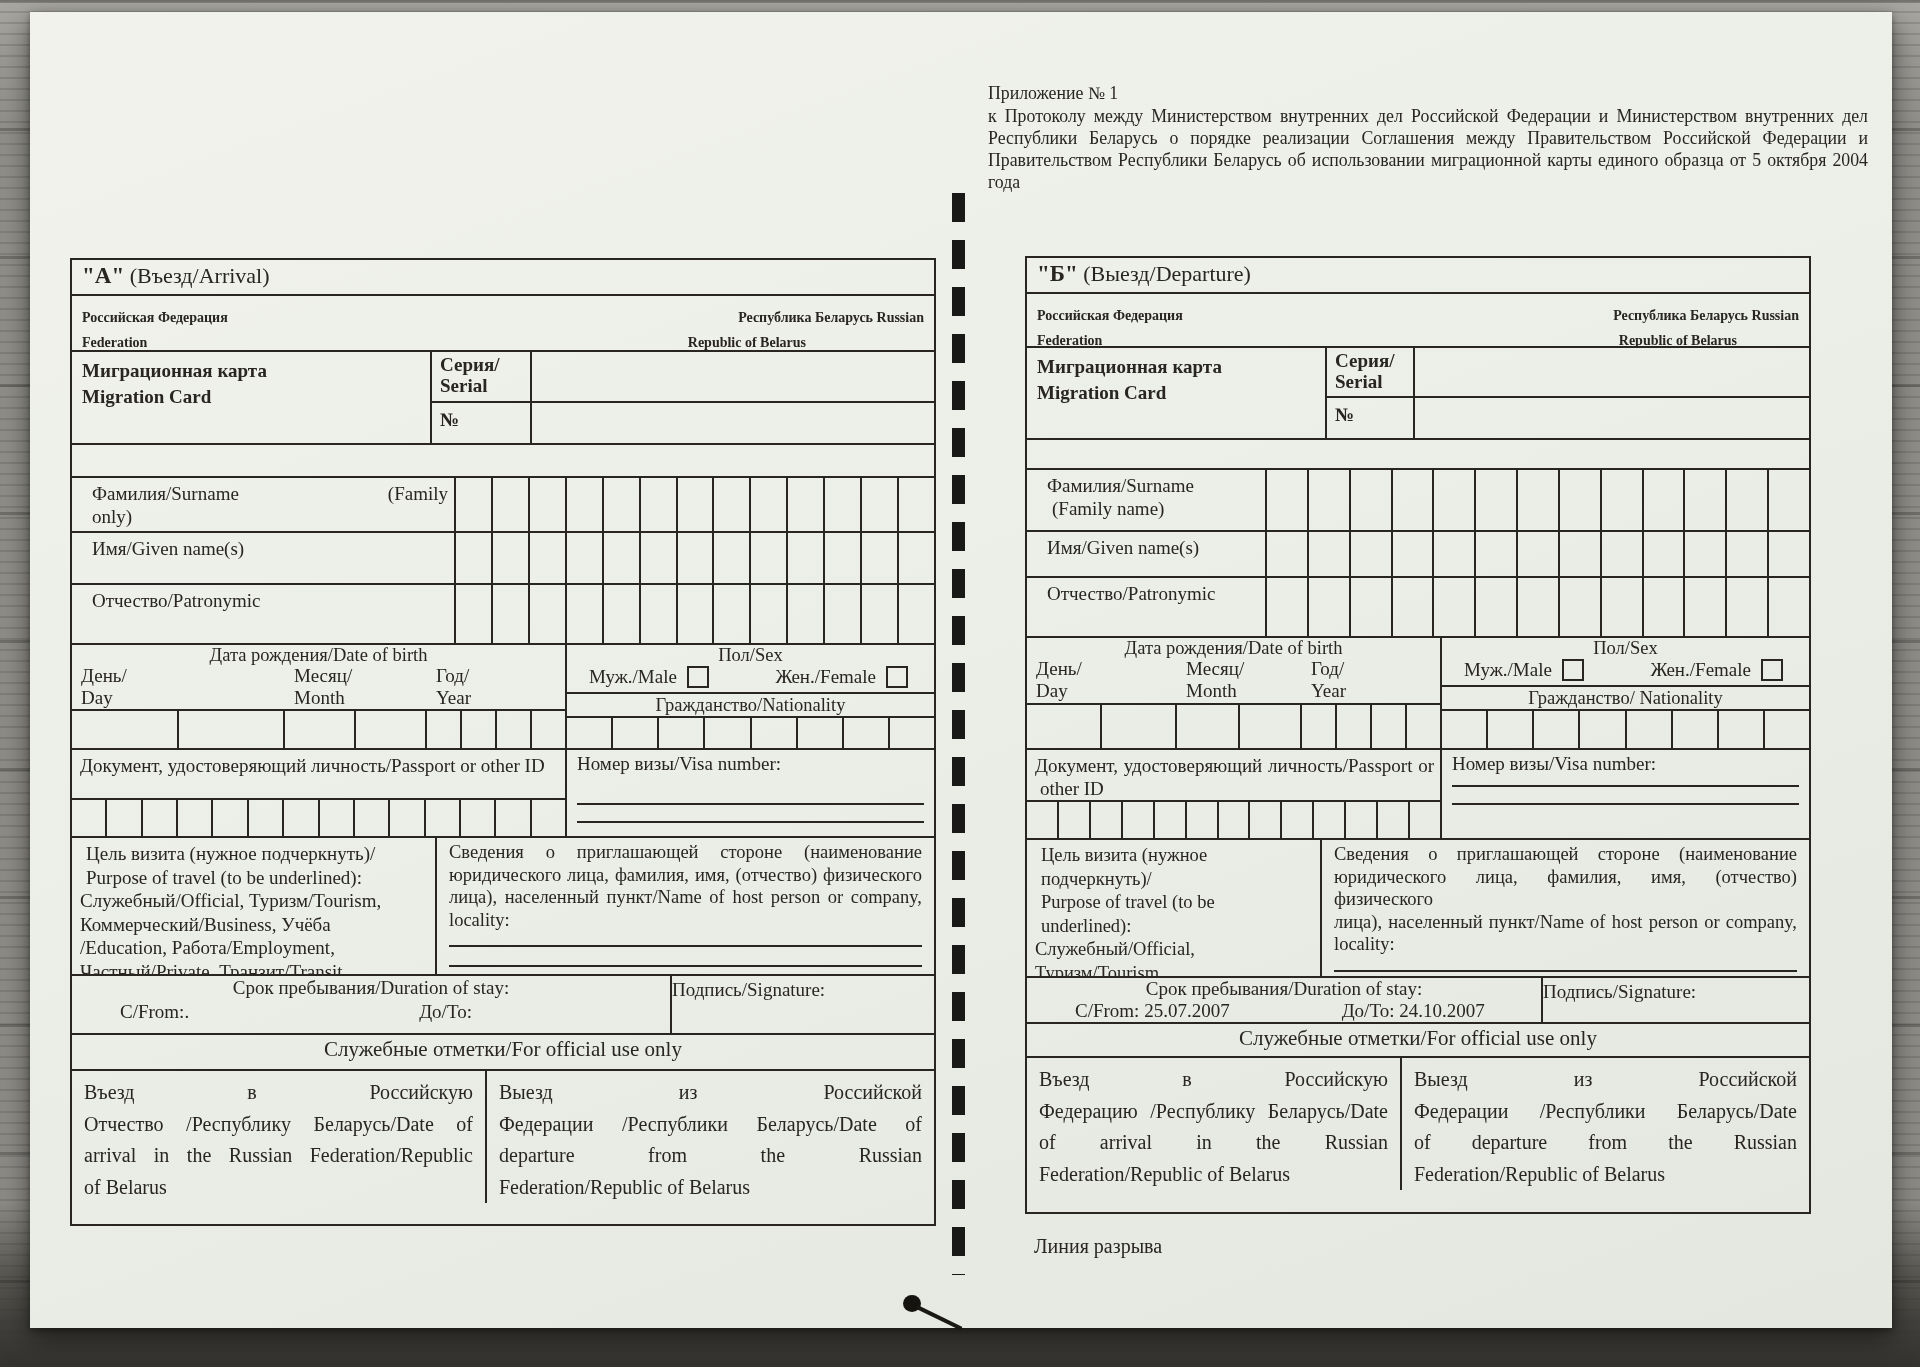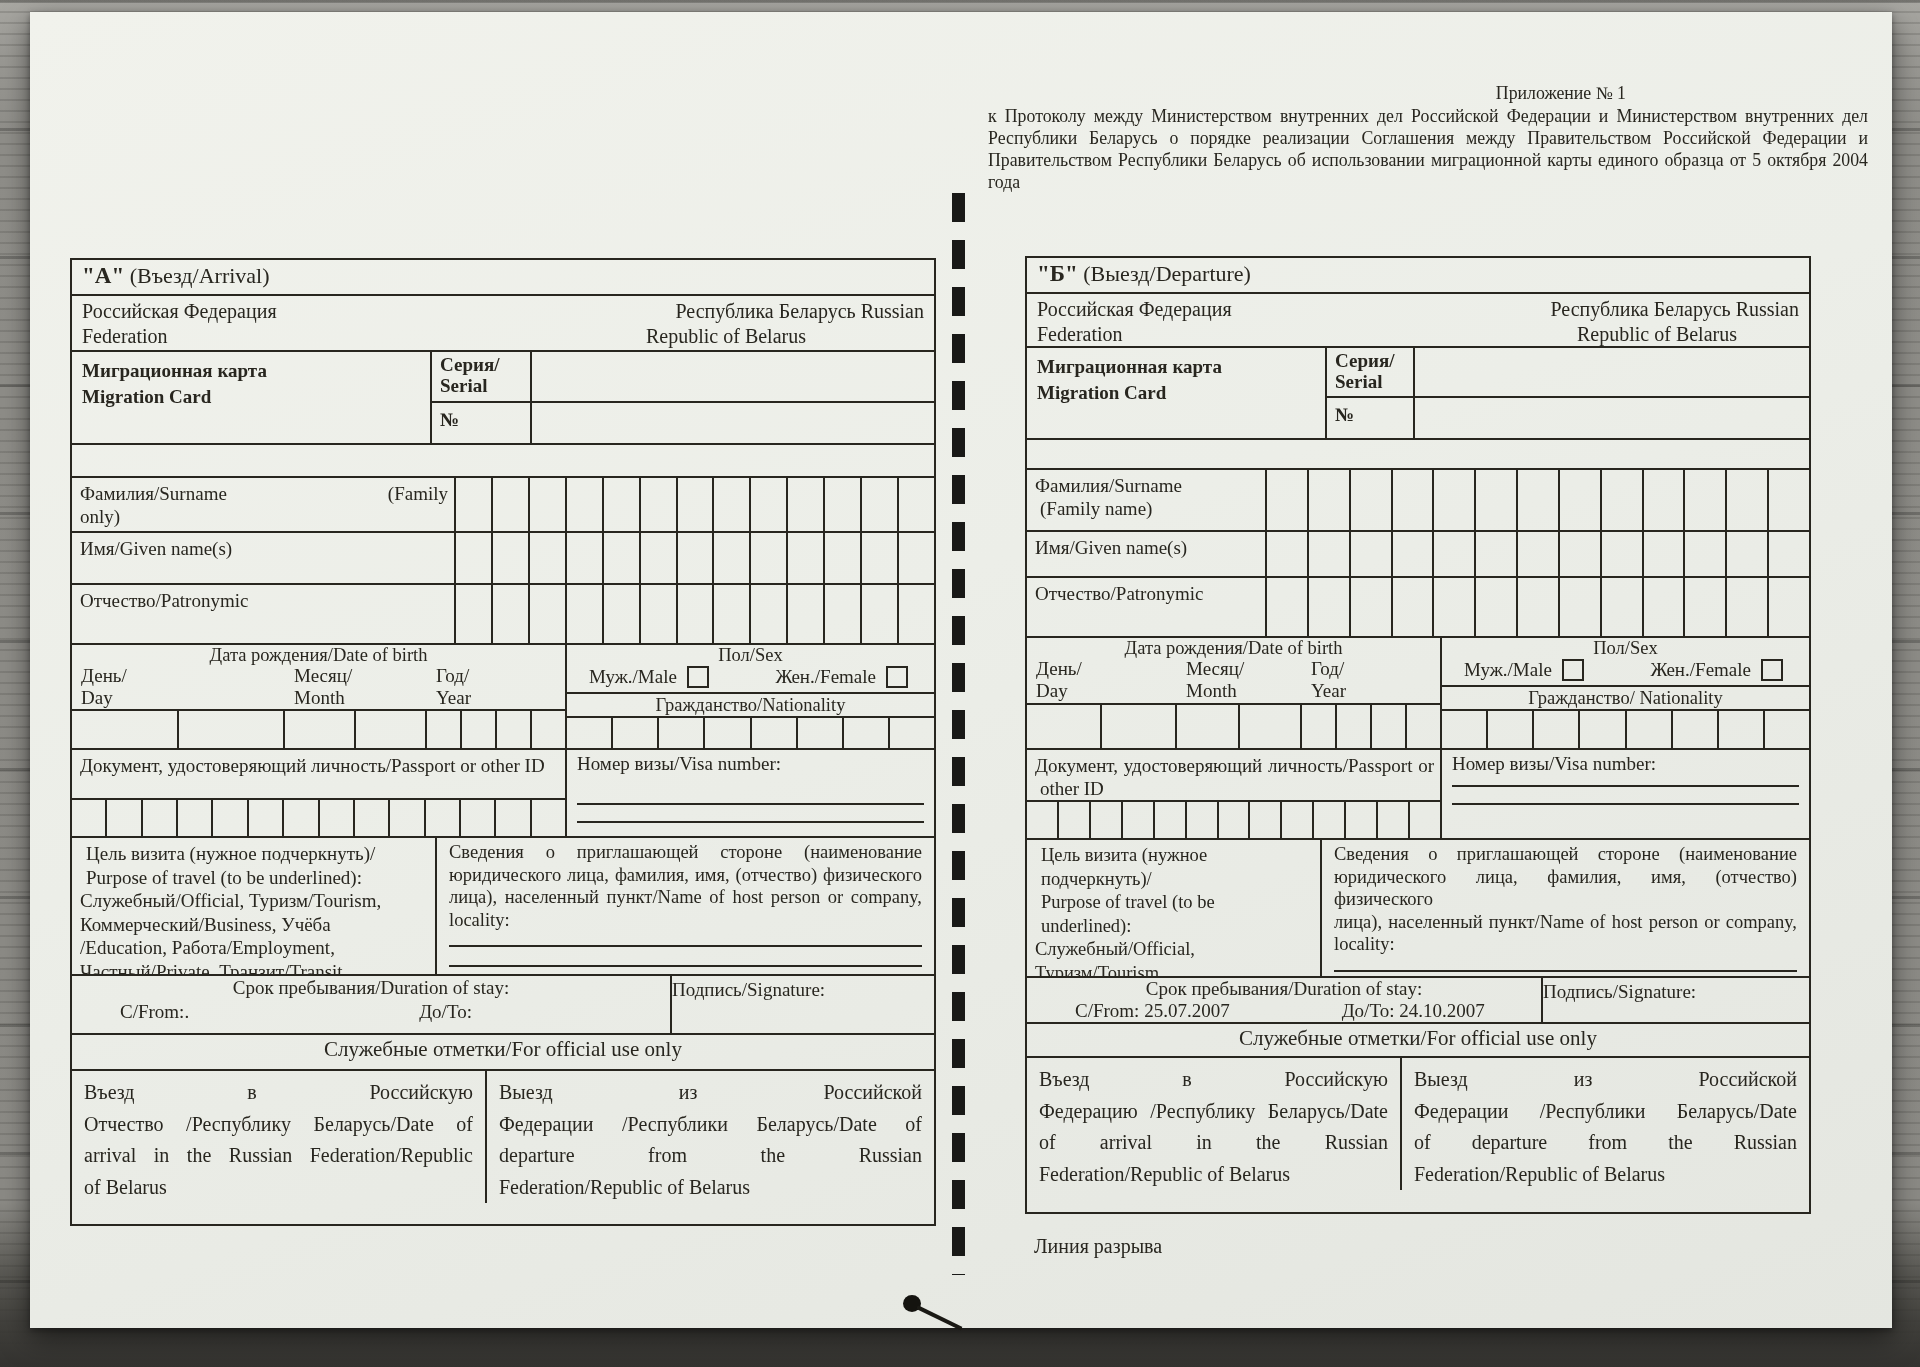--- a/index.html
+++ b/index.html
@@ -16,45 +16,45 @@
       repeating-linear-gradient(180deg, rgba(30,30,28,.28) 0 3px, rgba(0,0,0,0) 3px 128px),
       linear-gradient(180deg,#a9a8a3 0%,#9a9994 4%,#8f8e89 10%,#8b8a85 88%,#5a5954 93%,#403f3b 97%,#33322f 100%);
   }
   .paper{
     position:absolute;left:30px;top:12px;width:1862px;height:1316px;
     background:linear-gradient(160deg,#f1f2ec 0%,#eceee8 45%,#e4e6e0 100%);
     box-shadow:0 10px 26px rgba(0,0,0,.5), 0 2px 6px rgba(0,0,0,.35);
   }
   
   .hdr{position:absolute;left:958px;top:70px;width:880px;font-size:17.8px;line-height:22px;}
-  .hdr-appendix{text-align:right;padding-right:242px;margin-bottom:1px;}
+  .hdr-appendix{text-align:left;padding-right:242px;margin-bottom:1px;}
   .jl{text-align:justify;text-align-last:justify;}
   
   .form{position:absolute;border:2.5px solid var(--ink);background:transparent;font-size:19px;}
   .row{border-bottom:2px solid var(--ink);overflow:hidden;position:relative;}
   .row:last-child{border-bottom:none;}
   
   .title{font-size:22px;padding:3px 0 0 10px;}
   .title .letter{font-weight:bold;font-size:23px;}
   
-  .countries{padding:3px 10px 0 10px;font-weight:normal;font-size:20px;line-height:25px;}
+  .countries{padding:9px 10px 0 10px;font-weight:bold;font-size:14px;line-height:25px;}
   .cline{display:flex;justify-content:space-between;}
   
   .cardserial{display:flex;}
   .card-cell{border-right:2px solid var(--ink);font-weight:bold;padding:6px 8px 0 10px;line-height:26px;}
   .serial-wrap{flex:1;display:flex;flex-direction:column;}
   .s-row{display:flex;flex:1;}
   .s-row.first{border-bottom:2px solid var(--ink);}
   .s-label{border-right:2px solid var(--ink);font-weight:bold;padding:2px 4px 0 8px;line-height:21px;}
   .s-value{flex:1;}
   
   .spacer{}
   
   .namerow{display:flex;}
-  .nlabel{border-right:2px solid var(--ink);padding:4px 6px 0 8px;line-height:23px;}
+  .nlabel{border-right:2px solid var(--ink);padding:4px 6px 0 20px;line-height:23px;}
   .cells{display:flex;flex:1;}
   .cell{flex:1;border-right:2px solid var(--ink);}
   .cells .cell:last-child{border-right:none;}
   .grp{display:flex;}
   .grp .cell:last-child{border-right:2px solid var(--ink);}
   .grp.grp-last .cell:last-child{border-right:none;}
   .grp.grp-last{flex:1;}
   
   .dob{display:flex;}
   .dob-left{border-right:2px solid var(--ink);display:flex;flex-direction:column;}

